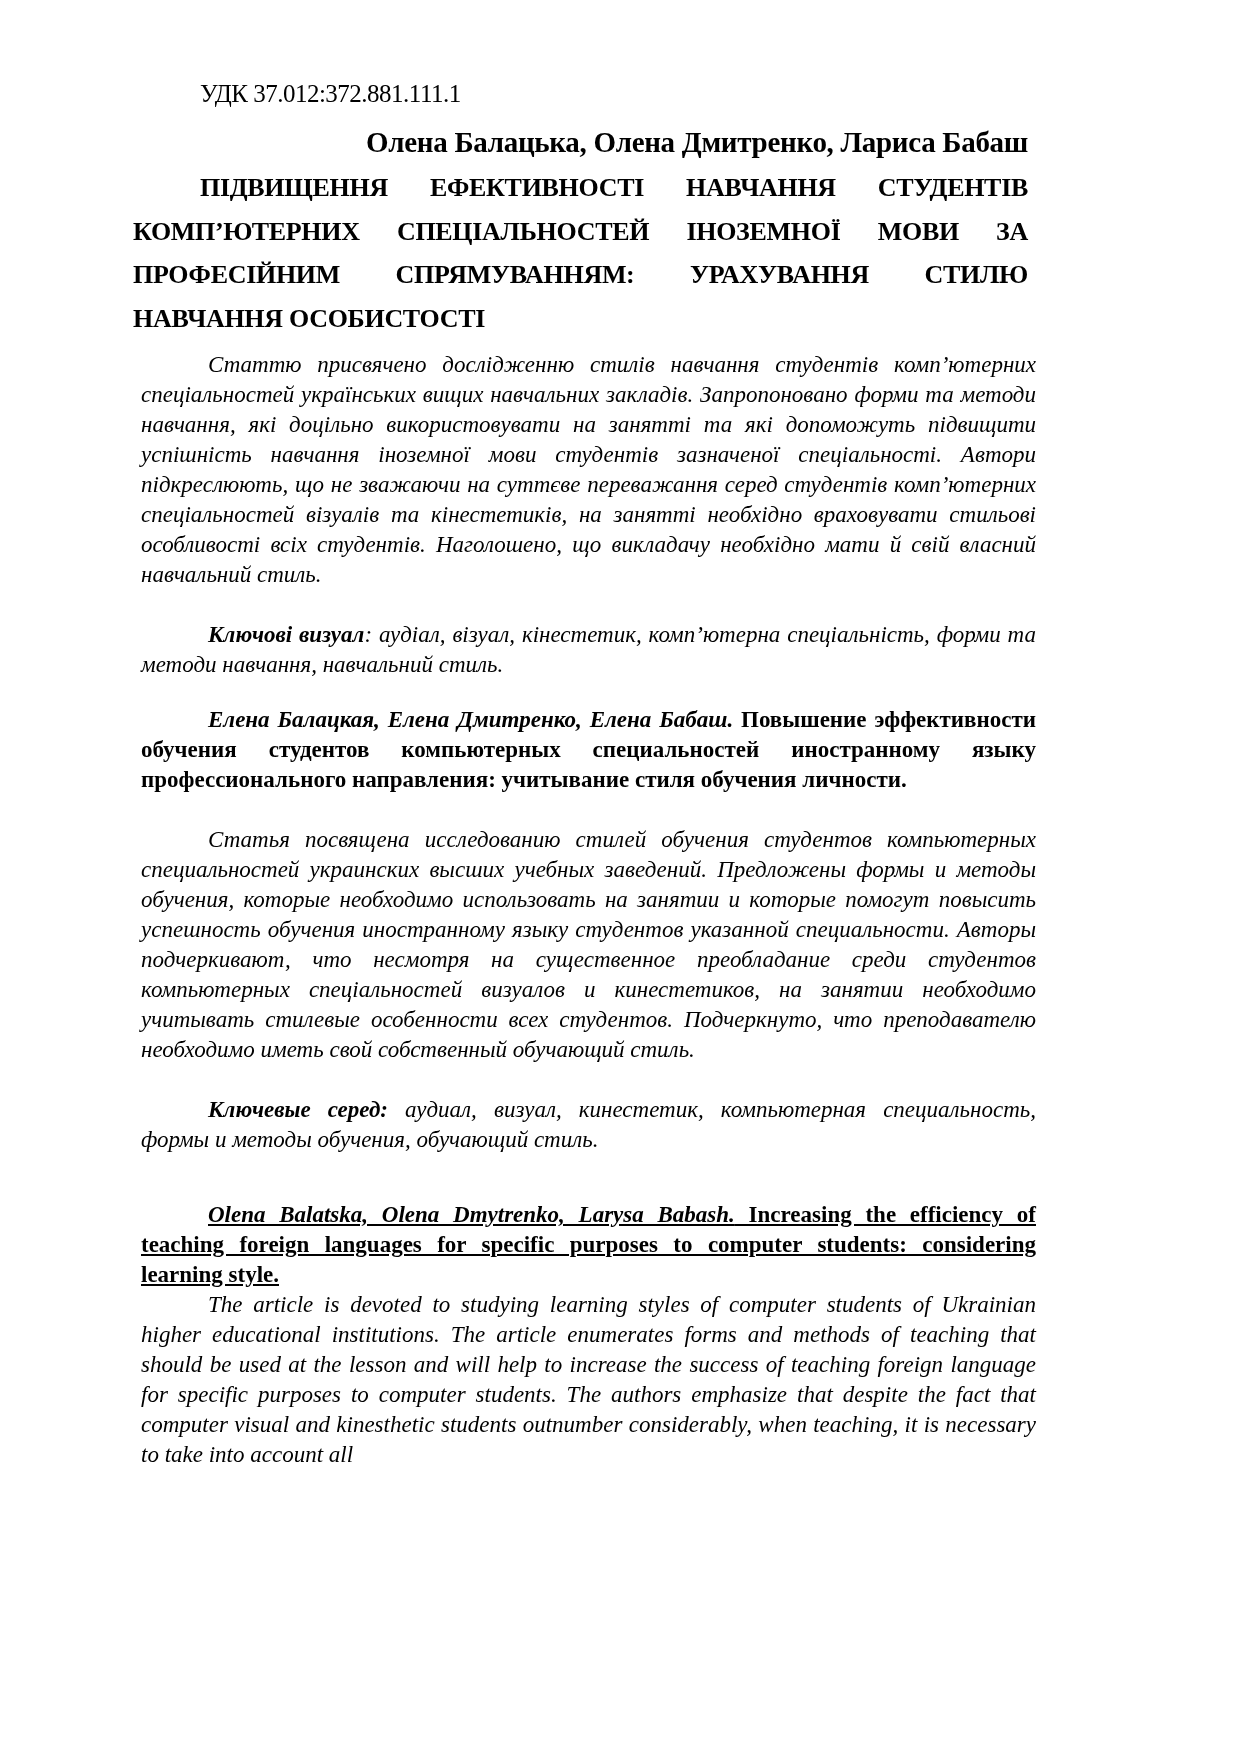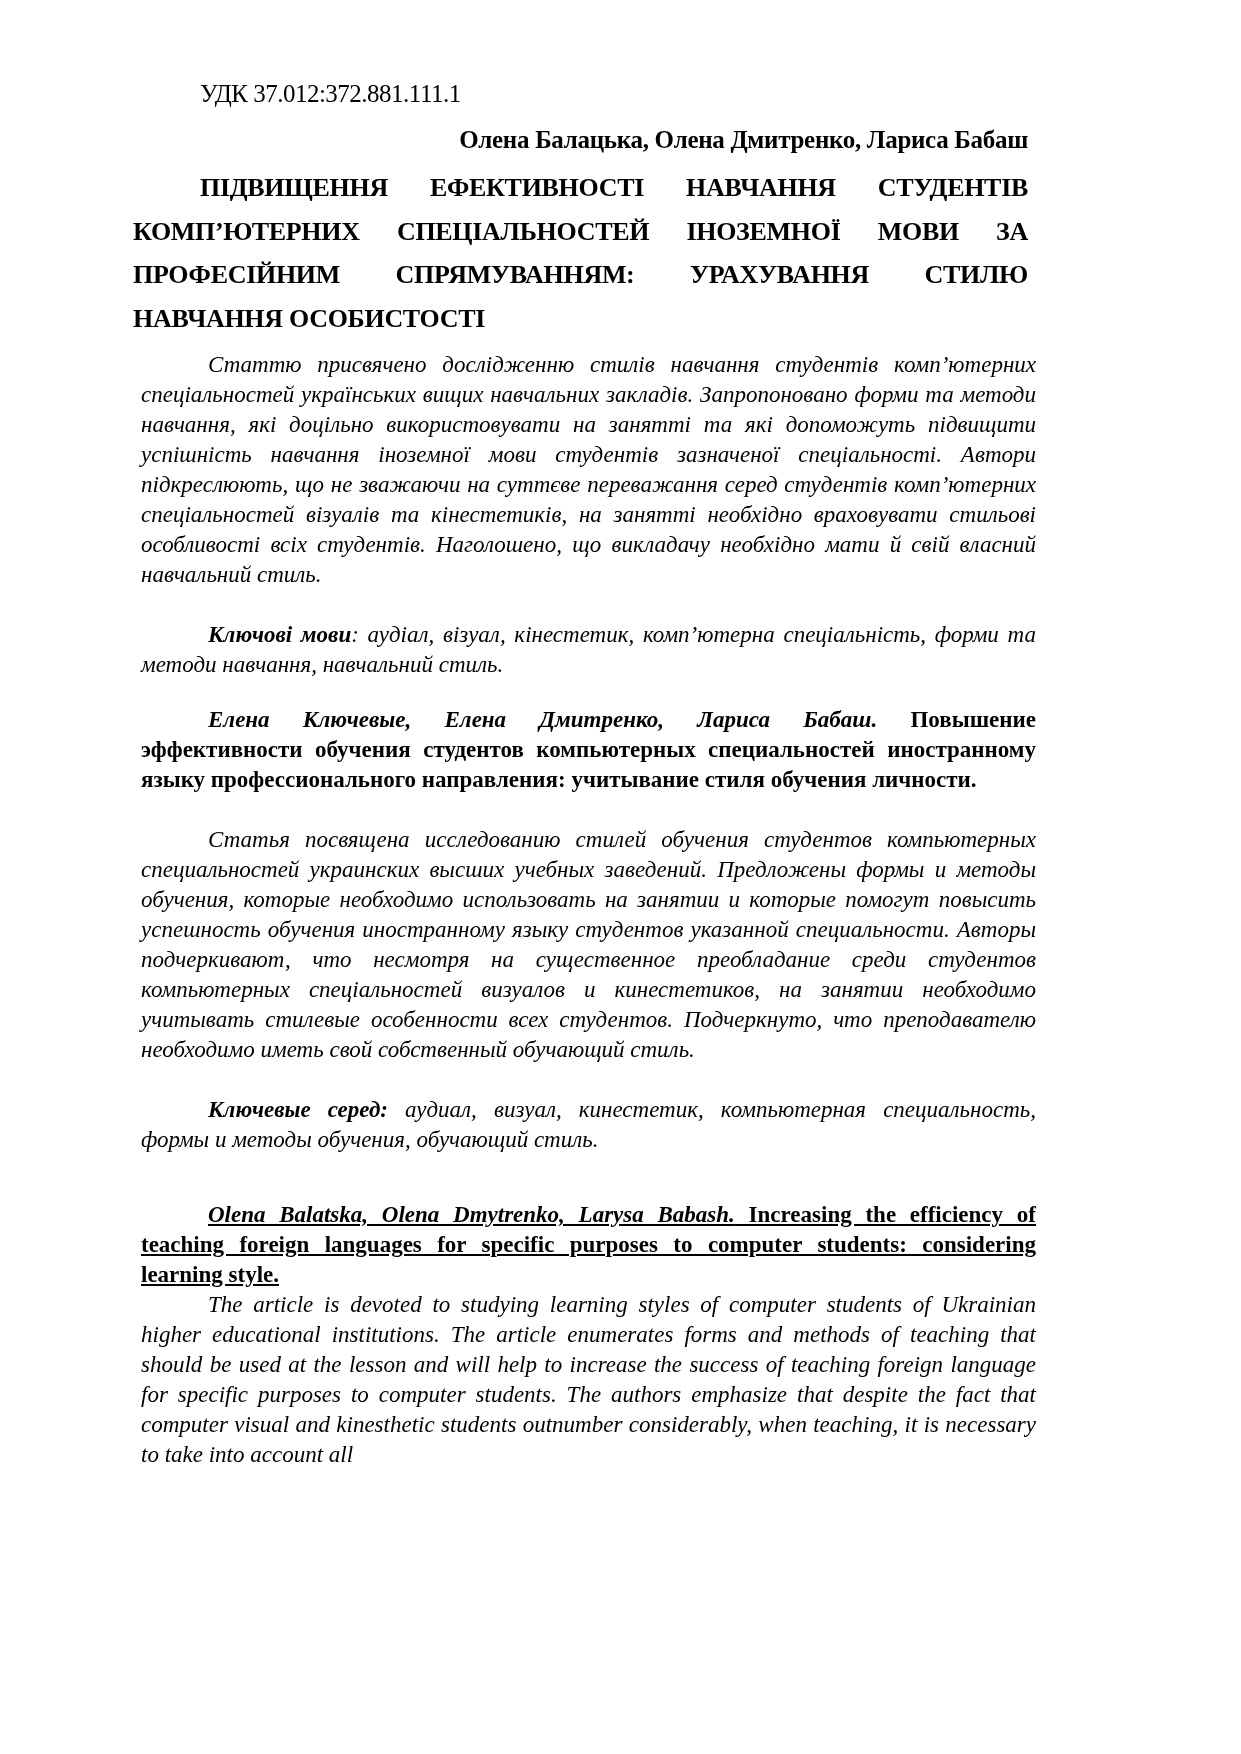--- a/index.html
+++ b/index.html
@@ -1,19 +1,19 @@
 <!DOCTYPE html>
 <html><head>
 <meta charset="utf-8">
 <style>
   html, body { margin: 0; padding: 0; background: #ffffff; }
   body { width: 1241px; height: 1754px; position: relative; overflow: hidden; color: #000; }
   .page { position: absolute; left: 133px; top: 0; width: 895px; font-family: "Liberation Serif", "DejaVu Serif", serif; }
   .udk { position: absolute; left: 67px; top: 80px; font-size: 25px; letter-spacing: -0.5px; }
-  .authors-ua { position: absolute; right: 0; top: 126px; font-size: 25px; font-weight: bold; white-space: nowrap; letter-spacing: -0.3px; }
+  .authors-ua { position: absolute; right: 0; top: 126px; font-size: 29px; font-weight: bold; white-space: nowrap; letter-spacing: -0.3px; }
   .title-ua { position: absolute; left: 0; top: 166px; width: 895px; font-size: 26px; font-weight: bold; line-height: 43.5px; text-align: justify; text-align-last: left; letter-spacing: -0.3px; }
   .title-ua .indent { display: inline-block; width: 67px; }
   .block { position: absolute; left: 0; width: 895px; font-size: 23px; line-height: 30px; text-align: justify; margin-left: 8px; }
   .it { font-style: italic; }
   .para { text-indent: 67px; margin: 0; }
   .kw-label { font-weight: bold; font-style: italic; }
   .head { font-weight: bold; }
   .head .names { font-style: italic; }
   #abs-ua { top: 350px; }
   #kw-ua { top: 620px; }
@@ -31,25 +31,25 @@
 
   <div class="authors-ua">Олена Балацька, Олена Дмитренко, Лариса Бабаш</div>
 
   <div class="title-ua"><span class="indent"></span><span>ПІДВИЩЕННЯ ЕФЕКТИВНОСТІ НАВЧАННЯ СТУДЕНТІВ КОМП’ЮТЕРНИХ СПЕЦІАЛЬНОСТЕЙ ІНОЗЕМНОЇ МОВИ ЗА ПРОФЕСІЙНИМ СПРЯМУВАННЯМ: УРАХУВАННЯ СТИЛЮ НАВЧАННЯ ОСОБИСТОСТІ</span></div>
 
   <div class="block it" id="abs-ua">
     <p class="para">Статтю присвячено дослідженню стилів навчання студентів комп’ютерних спеціальностей українських вищих навчальних закладів. Запропоновано форми та методи навчання, які доцільно використовувати на занятті та які допоможуть підвищити успішність навчання іноземної мови студентів зазначеної спеціальності. Автори підкреслюють, що не зважаючи на суттєве переважання серед студентів комп’ютерних спеціальностей візуалів та кінестетиків, на занятті необхідно враховувати стильові особливості всіх студентів. Наголошено, що викладачу необхідно мати й свій власний навчальний стиль.</p>
   </div>
 
   <div class="block it" id="kw-ua">
-    <p class="para"><span class="kw-label">Ключові мови</span><span>: аудіал, візуал, кінестетик, комп’ютерна спеціальність, форми та методи навчання, навчальний стиль.</span></p>
+    <p class="para"><span class="kw-label">Ключові визуал</span><span>: аудіал, візуал, кінестетик, комп’ютерна спеціальність, форми та методи навчання, навчальний стиль.</span></p>
   </div>
 
   <div class="block head" id="head-ru">
-    <p class="para"><span class="names">Елена Ключевые, Елена Дмитренко, Лариса Бабаш.</span><span> Повышение эффективности обучения студентов компьютерных специальностей иностранному языку профессионального направления: учитывание стиля обучения личности.</span></p>
+    <p class="para"><span class="names">Елена Балацкая, Елена Дмитренко, Елена Бабаш.</span><span> Повышение эффективности обучения студентов компьютерных специальностей иностранному языку профессионального направления: учитывание стиля обучения личности.</span></p>
   </div>
 
   <div class="block it" id="abs-ru">
     <p class="para">Статья посвящена исследованию стилей обучения студентов компьютерных специальностей украинских высших учебных заведений. Предложены формы и методы обучения, которые необходимо использовать на занятии и которые помогут повысить успешность обучения иностранному языку студентов указанной специальности. Авторы подчеркивают, что несмотря на существенное преобладание среди студентов компьютерных спеціальностей визуалов и кинестетиков, на занятии необходимо учитывать стилевые особенности всех студентов. Подчеркнуто, что преподавателю необходимо иметь свой собственный обучающий стиль.</p>
   </div>
 
   <div class="block it" id="kw-ru">
     <p class="para"><span class="kw-label">Ключевые серед:</span><span> аудиал, визуал, кинестетик, компьютерная специальность, формы и методы обучения, обучающий стиль.</span></p>
   </div>
 

